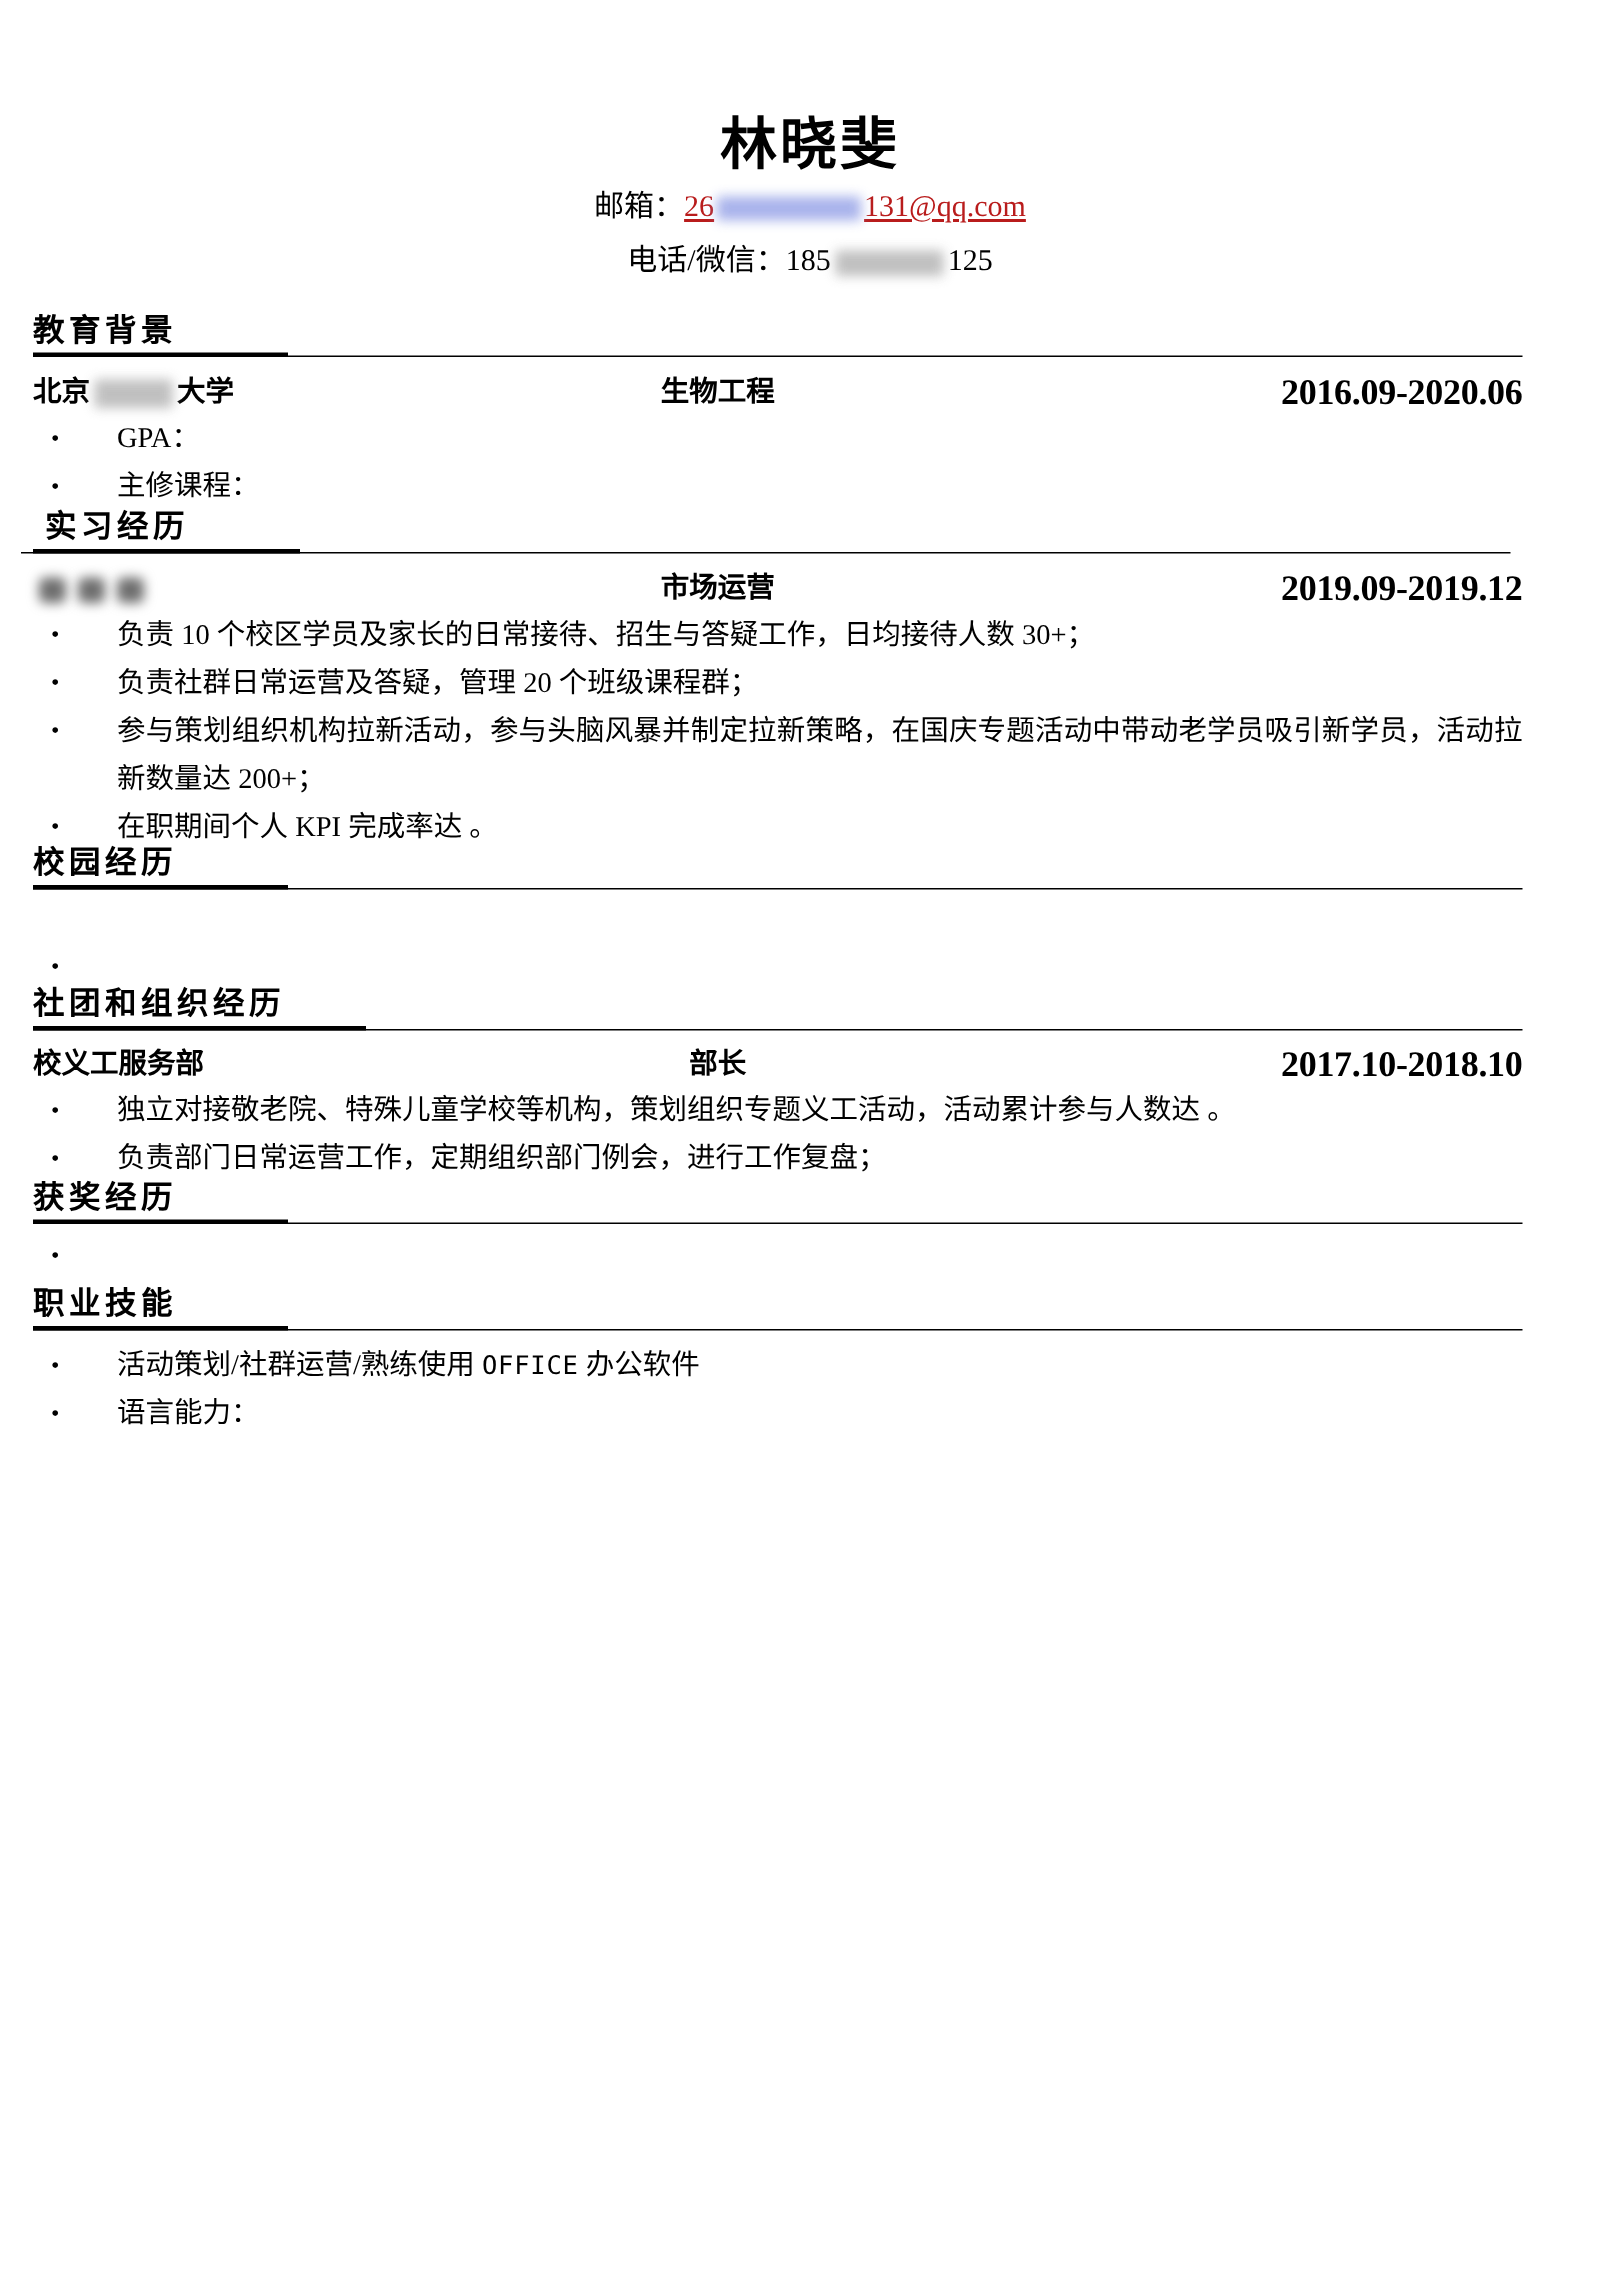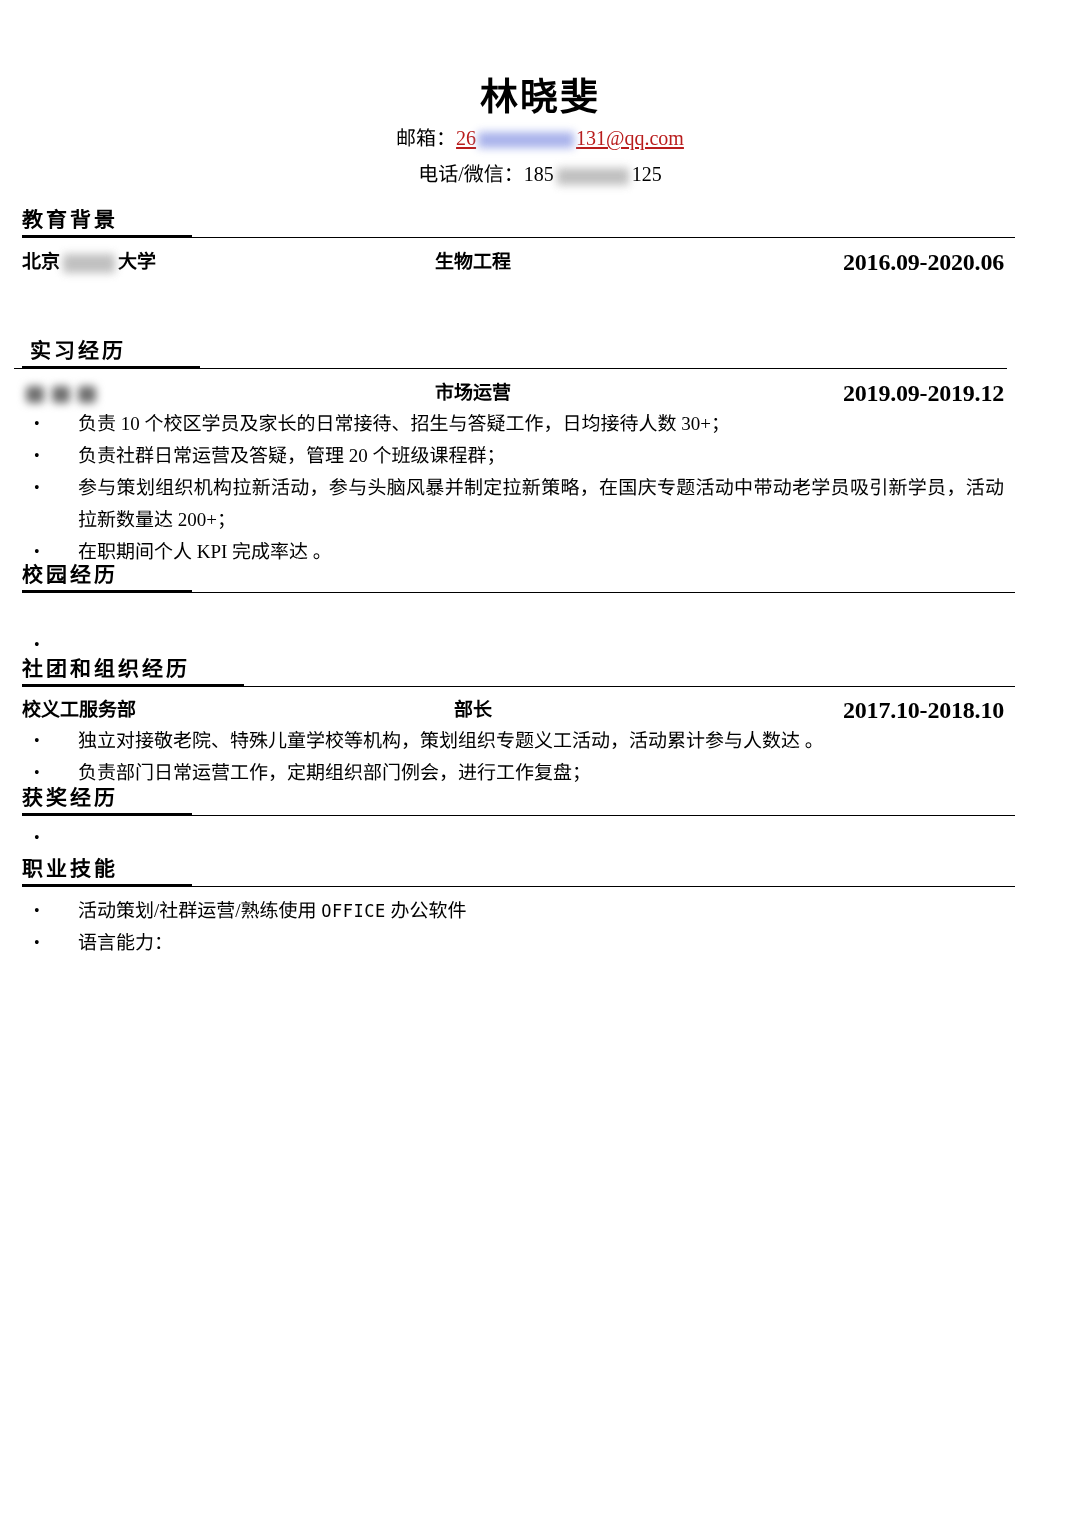--- a/index.html
+++ b/index.html
@@ -176,21 +176,21 @@
   .bullets li.empty {
     height: 32px;
   }
   .mono-word {
     font-family: "DejaVu Sans Mono", "Liberation Mono", monospace;
     font-size: 17px;
     letter-spacing: 0.5px;
   }
 
   
-  .abs { position: absolute; left: 22px; right: 76px; }
+  .abs { position: absolute; left: 22px; right: 65px; }
 </style>
 </head>
 <body>
 
 <div class="page">
 
   <div class="hdr">
     <div class="hdr-name">林晓斐</div>
 
     <div class="hdr-line email">
@@ -208,20 +208,24 @@
       <span class="sec-rule-thick" style="width:170px;"></span>
       <span class="sec-rule-thin" style="width:993px;"></span>
     </div>
 
     <div class="entry" style="margin-top:9px;">
       <span class="org"><span>北京</span><span class="redact redact-gray" style="width:52px;height:19px;margin:0 3px;"></span><span>大学</span></span>
       <span class="role">生物工程</span>
       <span class="date">2016.09-2020.06</span>
     </div>
 
+    <ul class="bullets">
+      <li>GPA：</li>
+      <li>主修课程：</li>
+    </ul>
   </div>
 
   <div class="abs section" style="top:337px;">
     <div class="sec-head" style="height:32px;padding-left:8px;">
       <span class="sec-head-title">实习经历</span>
       <span class="sec-rule-thick" style="width:178px;"></span>
       <span class="sec-rule-thin" style="width:993px;left:-8px;"></span>
     </div>
 
     <div class="entry" style="margin-top:9px;">

